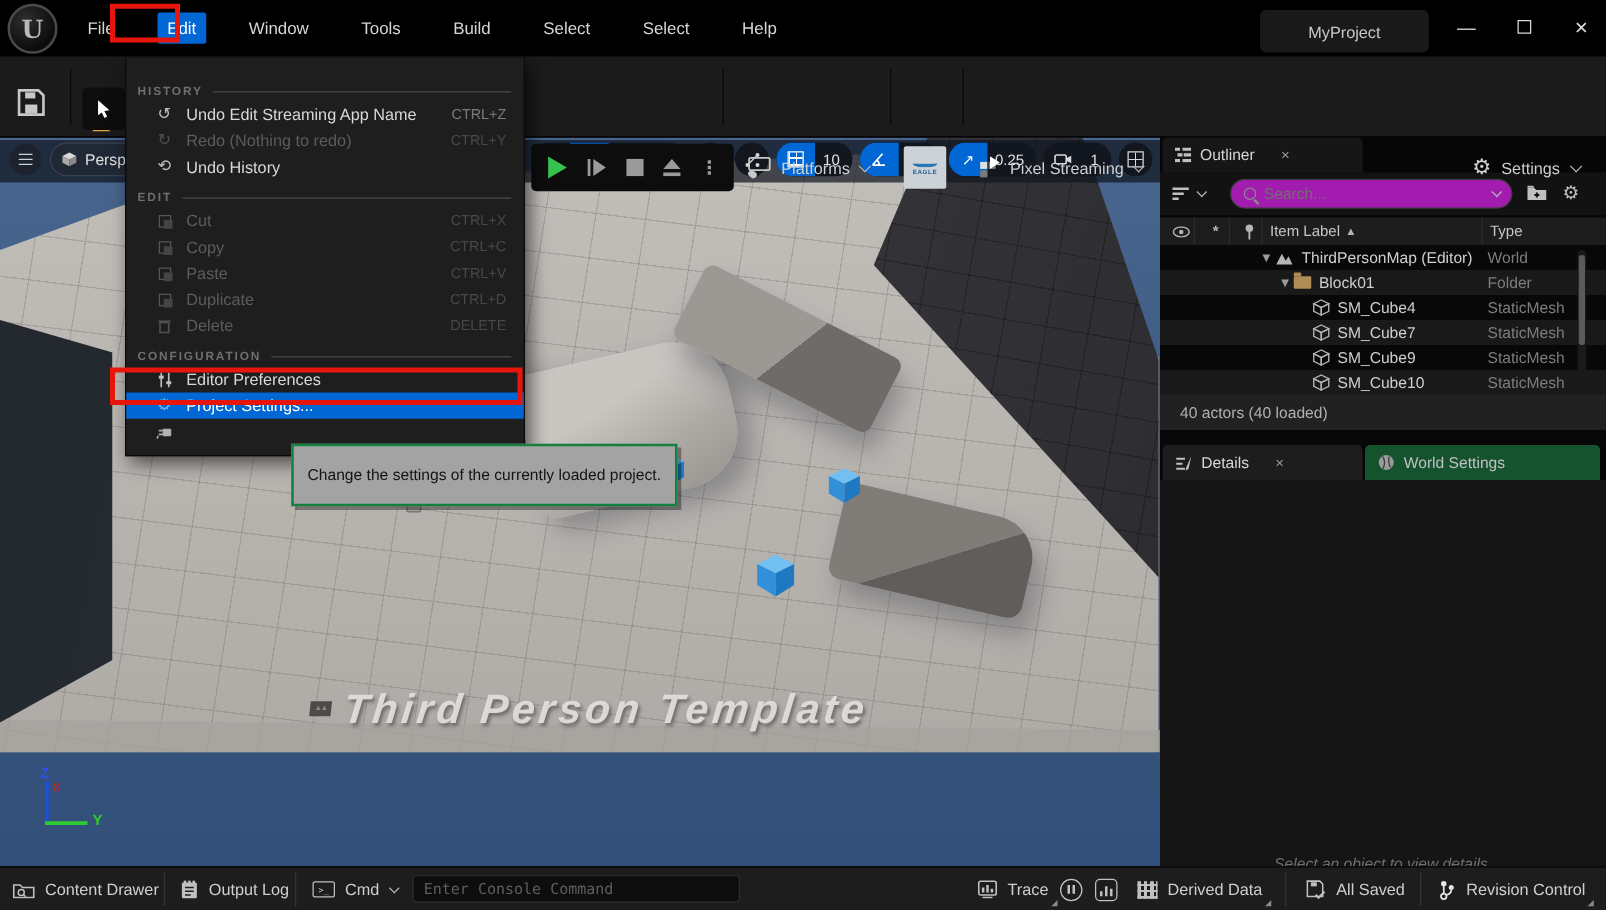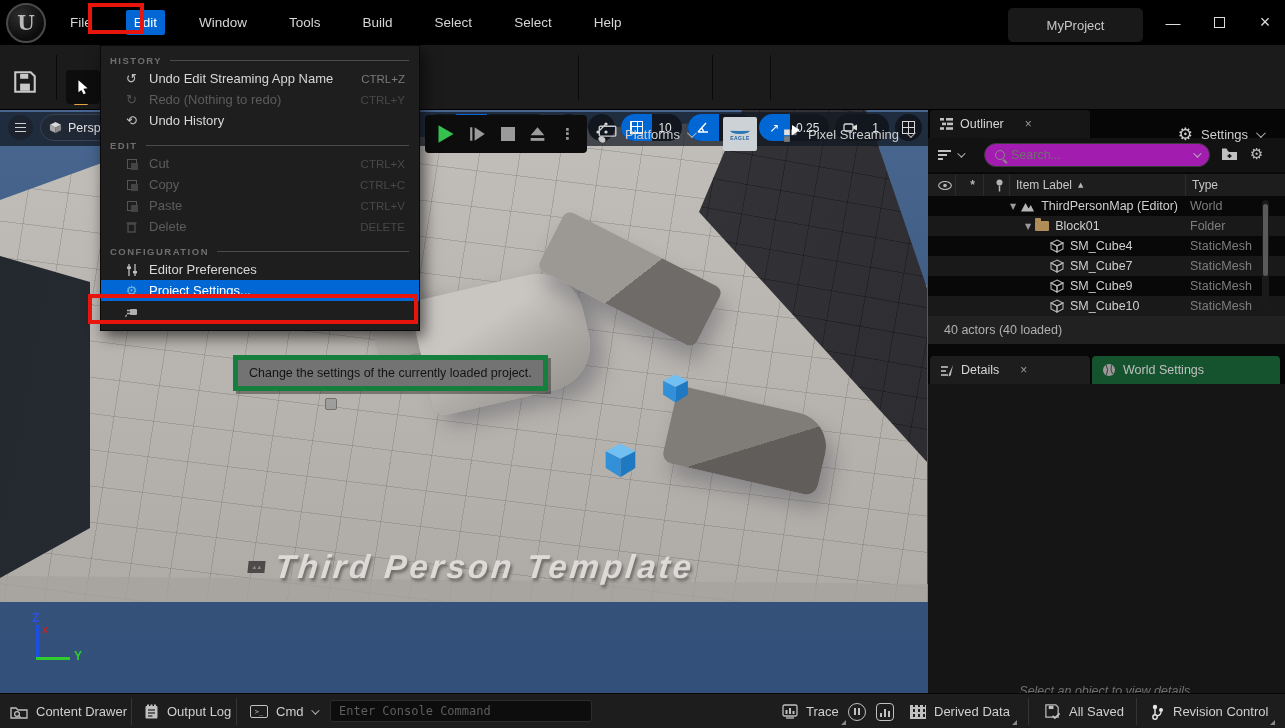--- a/index.html
+++ b/index.html
@@ -109,42 +109,42 @@
                               repeating-linear-gradient(90deg,#fff 0 1.4px,transparent 1.4px 5.6px);
              border:1.4px solid #fff; }
   .grid4-ic { width:13px; height:13px;
               background-image:linear-gradient(0deg,transparent 45%,#d8d8d8 45% 55%,transparent 55%),
                                linear-gradient(90deg,transparent 45%,#d8d8d8 45% 55%,transparent 55%);
               border:1.4px solid #d8d8d8; }
 
   
   .edit-menu { position:absolute; left:100px; top:45px; width:320px; background:#1e1e1e;
                border:1px solid #0a0a0a; box-shadow:4px 6px 14px rgba(0,0,0,.6); z-index:50; padding:6px 0 8px; }
-  .m-label { height:16px; margin-top:0; display:flex; align-items:center; gap:8px; padding-left:9px;
+  .m-label { height:16px; margin-top:13px; display:flex; align-items:center; gap:8px; padding-left:9px;
              color:#6f6f6f; font-size:9.5px; font-weight:bold; letter-spacing:1.5px; }
   .m-label.gap { margin-top:6px; }
   .m-label .line { flex:1; height:1px; background:#4a4a4a; margin-right:10px; }
   .m-item { height:21px; display:flex; align-items:center; padding:0 14px 0 22px; font-size:13px; color:#d8d8d8; }
   .m-item .mic { width:17px; display:flex; justify-content:center; margin-right:9px; color:#c0c0c0; font-size:13px; }
   .m-item .mlabel { flex:1; white-space:nowrap; }
   .m-item .mshort { font-size:11.5px; color:#7a7a7a; }
   .m-item.disabled { color:#5c5c5c; }
   .m-item.disabled .mic { color:#505050; }
   .m-item.disabled .mshort { color:#484848; }
   .m-item.highlight { background:#0067d5; color:#fff; }
   .sqr { width:10px; height:10px; border:1.4px solid #555; position:relative; }
   .sqr::after { content:""; position:absolute; left:3px; top:3px; width:7px; height:7px; background:#444; }
   .teal { color:#74b7dd !important; }
 
   
   .red-box { position:absolute; border:4px solid #e8150d; z-index:60; pointer-events:none; }
 
   
-  .tooltip { position:absolute; left:233px; top:355px; z-index:55; background:#737373; color:#141414;
-             border:5px solid #15803d; padding:6px 11px; font-size:12.5px; box-shadow:3px 3px 0 rgba(0,0,0,.35); }
+  .tooltip { position:absolute; left:233px; top:355px; z-index:55; background:#a3a3a3; color:#141414;
+             border:2px solid #15803d; padding:16px 11px; font-size:12.5px; box-shadow:3px 3px 0 rgba(0,0,0,.35); }
 
   
   .rpanel { position:absolute; left:928px; top:110px; width:357px; height:583px; background:#080808; }
   .tabbar { position:absolute; left:0; width:357px; height:28px; background:#060606; }
   .tab { position:absolute; top:0; height:28px; display:flex; align-items:center; gap:7px; padding:0 10px;
          font-size:12.5px; color:#d6d6d6; border-radius:4px 4px 0 0; }
   .tab .tx { margin-left:14px; color:#9a9a9a; font-size:12px; }
   .ol-toolbar { position:absolute; left:0; top:28px; width:357px; height:34px; background:#121212;
                 display:flex; align-items:center; }
   .filter-ic { display:flex; flex-direction:column; gap:2.5px; align-items:flex-start; }
@@ -465,20 +465,27 @@
     </div>
     <div class="m-item disabled">
       <span class="mic">
           <span class="sqr"></span>
         </span>
       <span class="mlabel">Paste</span>
       <span class="mshort">CTRL+V</span>
     </div>
     <div class="m-item disabled">
       <span class="mic">
+          <span class="sqr"></span>
+        </span>
+      <span class="mlabel">Duplicate</span>
+      <span class="mshort">CTRL+D</span>
+    </div>
+    <div class="m-item disabled">
+      <span class="mic">
         <svg width="11" height="12" viewBox="0 0 11 12">
             <rect x="2" y="3" width="7" height="8" fill="none" stroke="#505050" stroke-width="1.3"></rect>
             <line x1="0.5" y1="2" x2="10.5" y2="2" stroke="#505050" stroke-width="1.3"></line>
           </svg>
       </span>
       <span class="mlabel">Delete</span>
       <span class="mshort">DELETE</span>
     </div>
 
     <div class="m-label gap">

